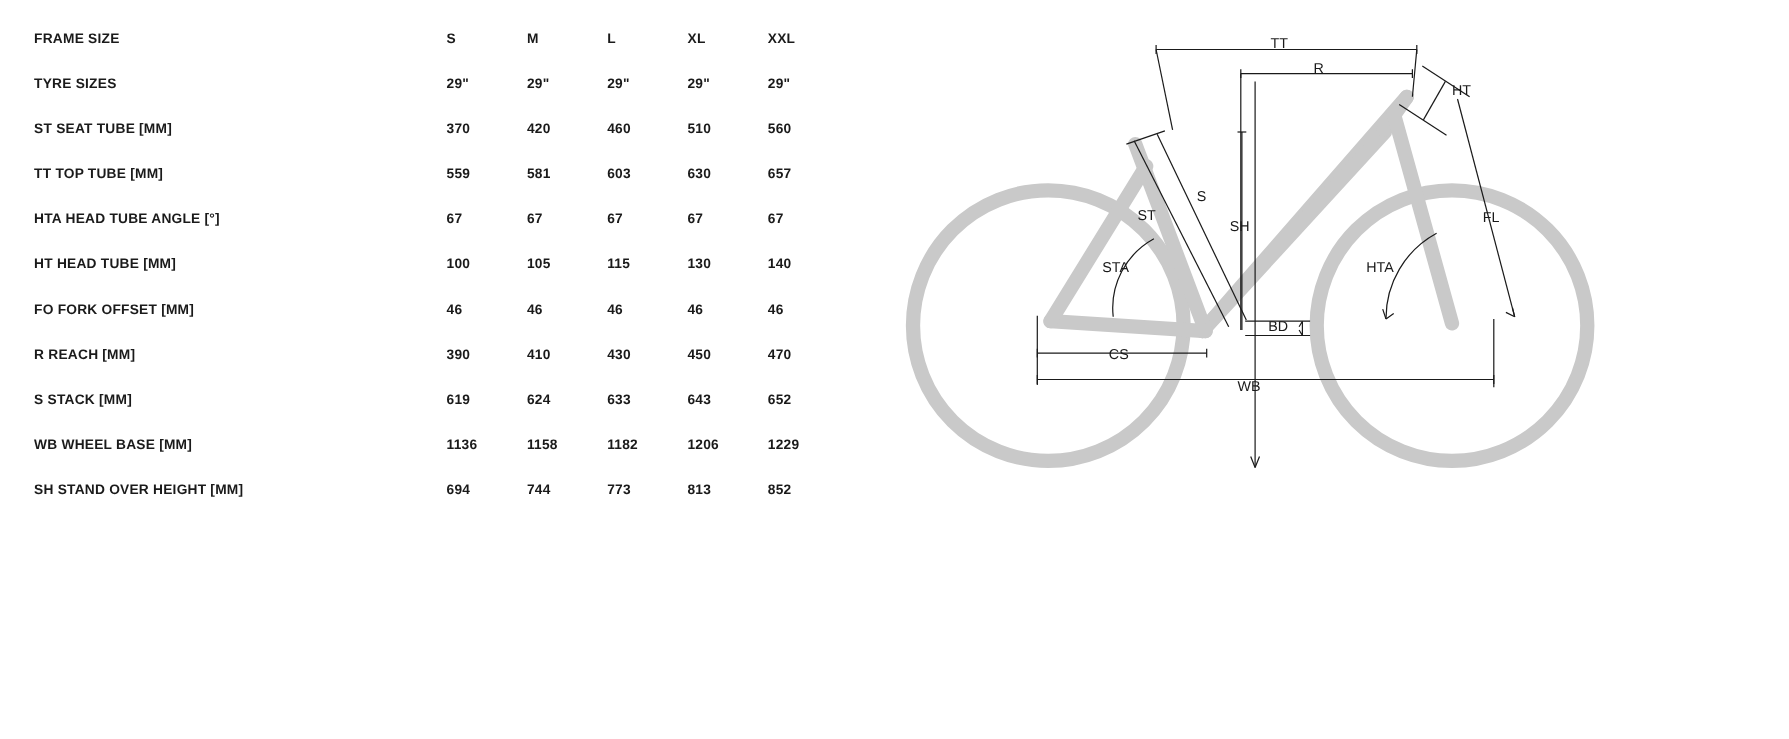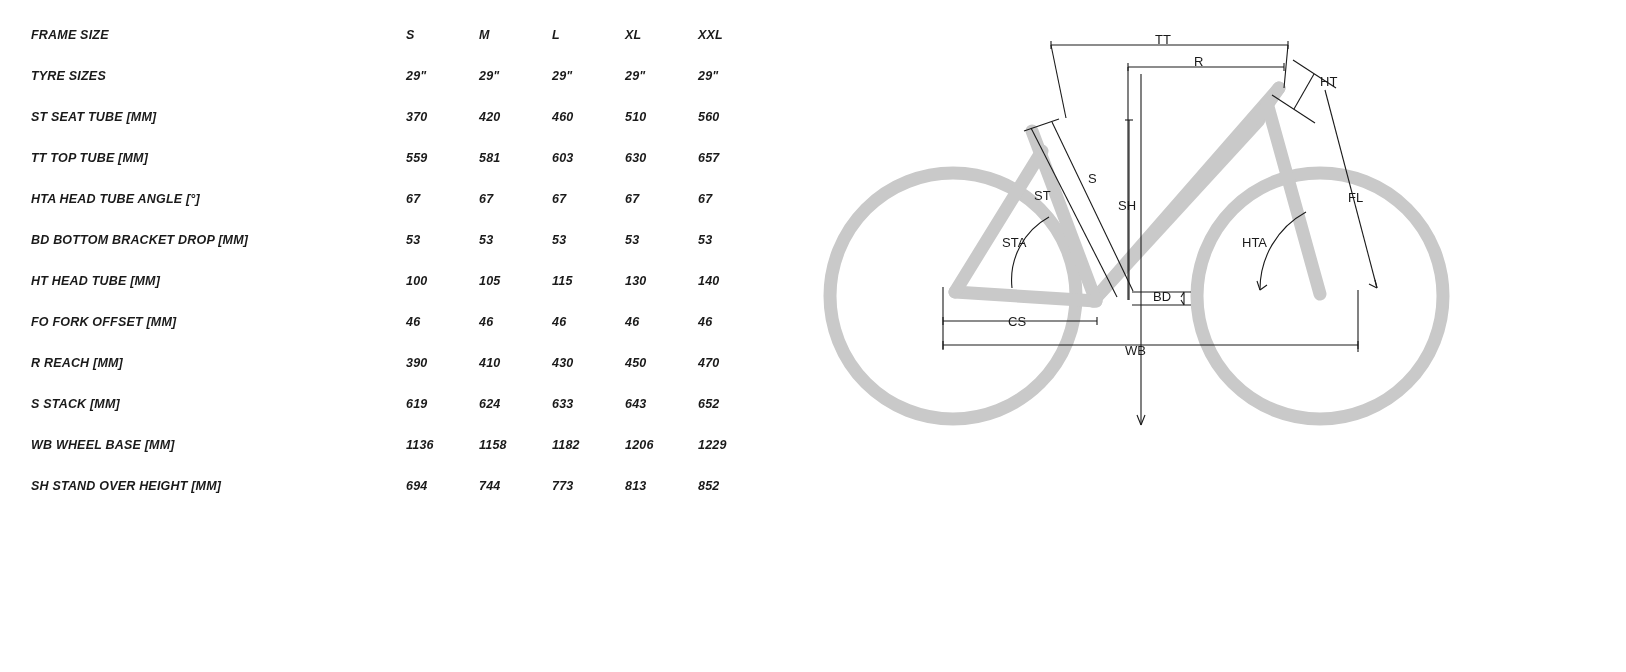--- a/index.html
+++ b/index.html
@@ -18,21 +18,20 @@
   .page {
     display: flex;
     width: 1626px;
     height: 672px;
   }
   
   .table-wrap {
     width: 800px;
     padding: 14px 0 0 28px;
     box-sizing: border-box;
-    font-style: italic;
   }
   table.geo {
     border-collapse: collapse;
     width: 740px;
     table-layout: fixed;
   }
   table.geo td, table.geo th {
     text-align: left;
     vertical-align: middle;
     height: 41px;
@@ -132,28 +131,20 @@
         </tr>
         <tr>
           <td class="label-col">HTA HEAD TUBE ANGLE [°]</td>
           <td class="size-col val">67</td>
           <td class="size-col val">67</td>
           <td class="size-col val">67</td>
           <td class="size-col val">67</td>
           <td class="size-col val">67</td>
         </tr>
         <tr>
-          <td class="label-col">BD BOTTOM BRACKET DROP [MM]</td>
-          <td class="size-col val">53</td>
-          <td class="size-col val">53</td>
-          <td class="size-col val">53</td>
-          <td class="size-col val">53</td>
-          <td class="size-col val">53</td>
-        </tr>
-        <tr>
           <td class="label-col">HT HEAD TUBE [MM]</td>
           <td class="size-col val">100</td>
           <td class="size-col val">105</td>
           <td class="size-col val">115</td>
           <td class="size-col val">130</td>
           <td class="size-col val">140</td>
         </tr>
         <tr>
           <td class="label-col">FO FORK OFFSET [MM]</td>
           <td class="size-col val">46</td>

